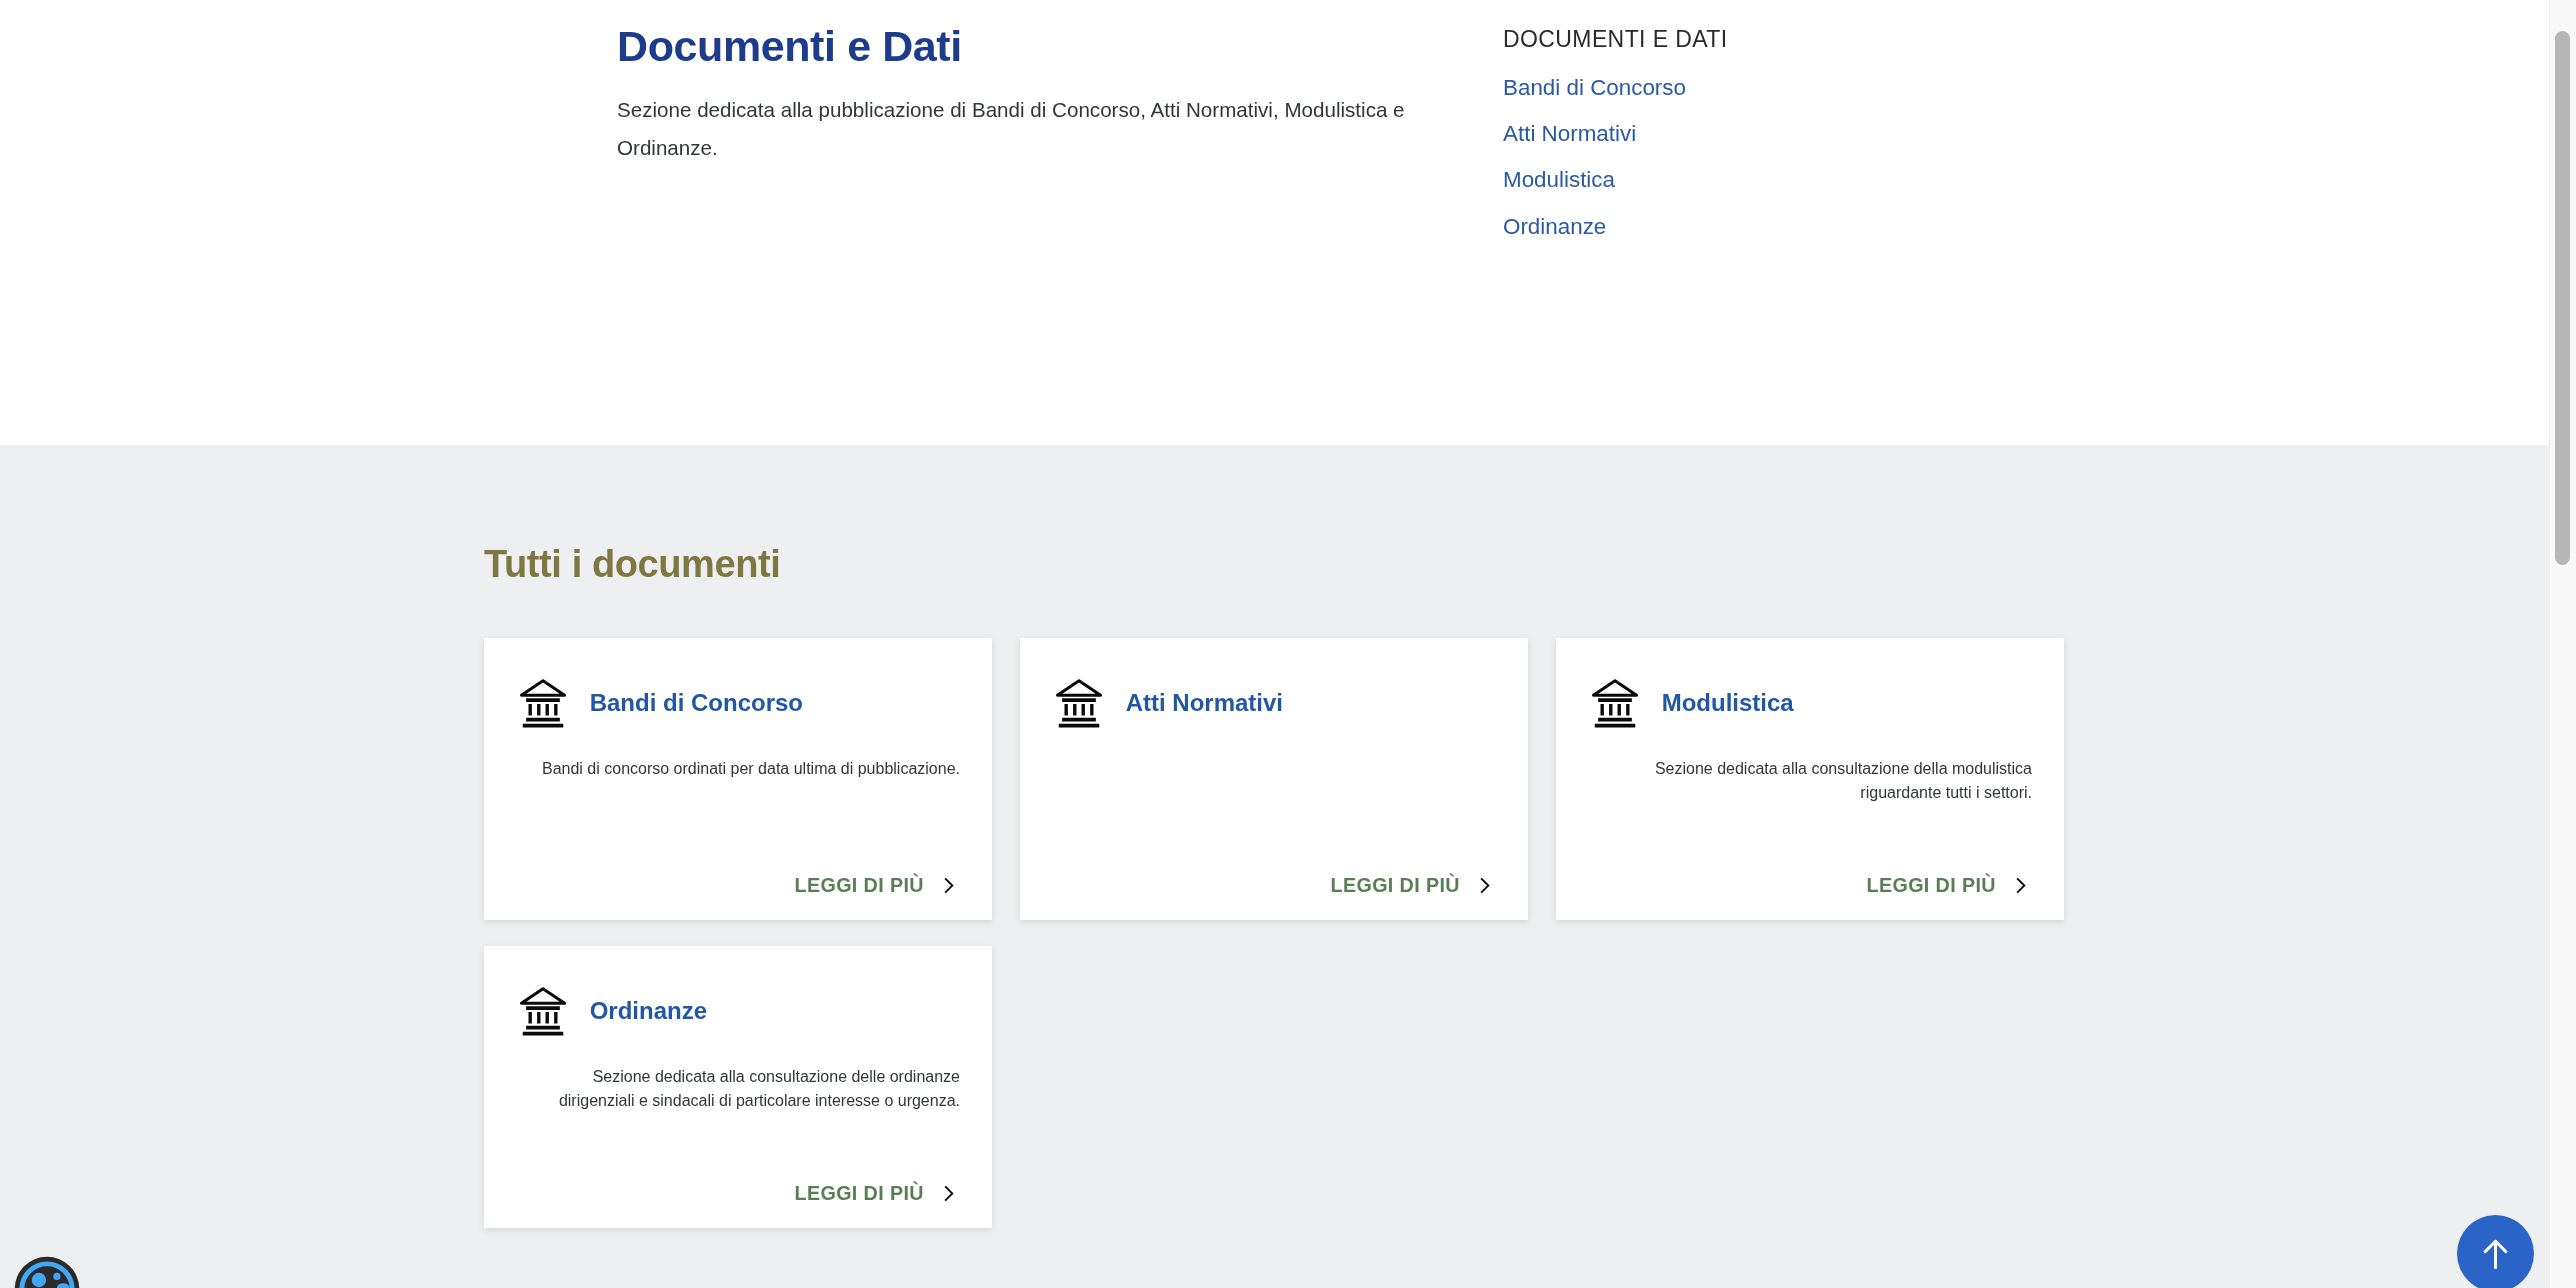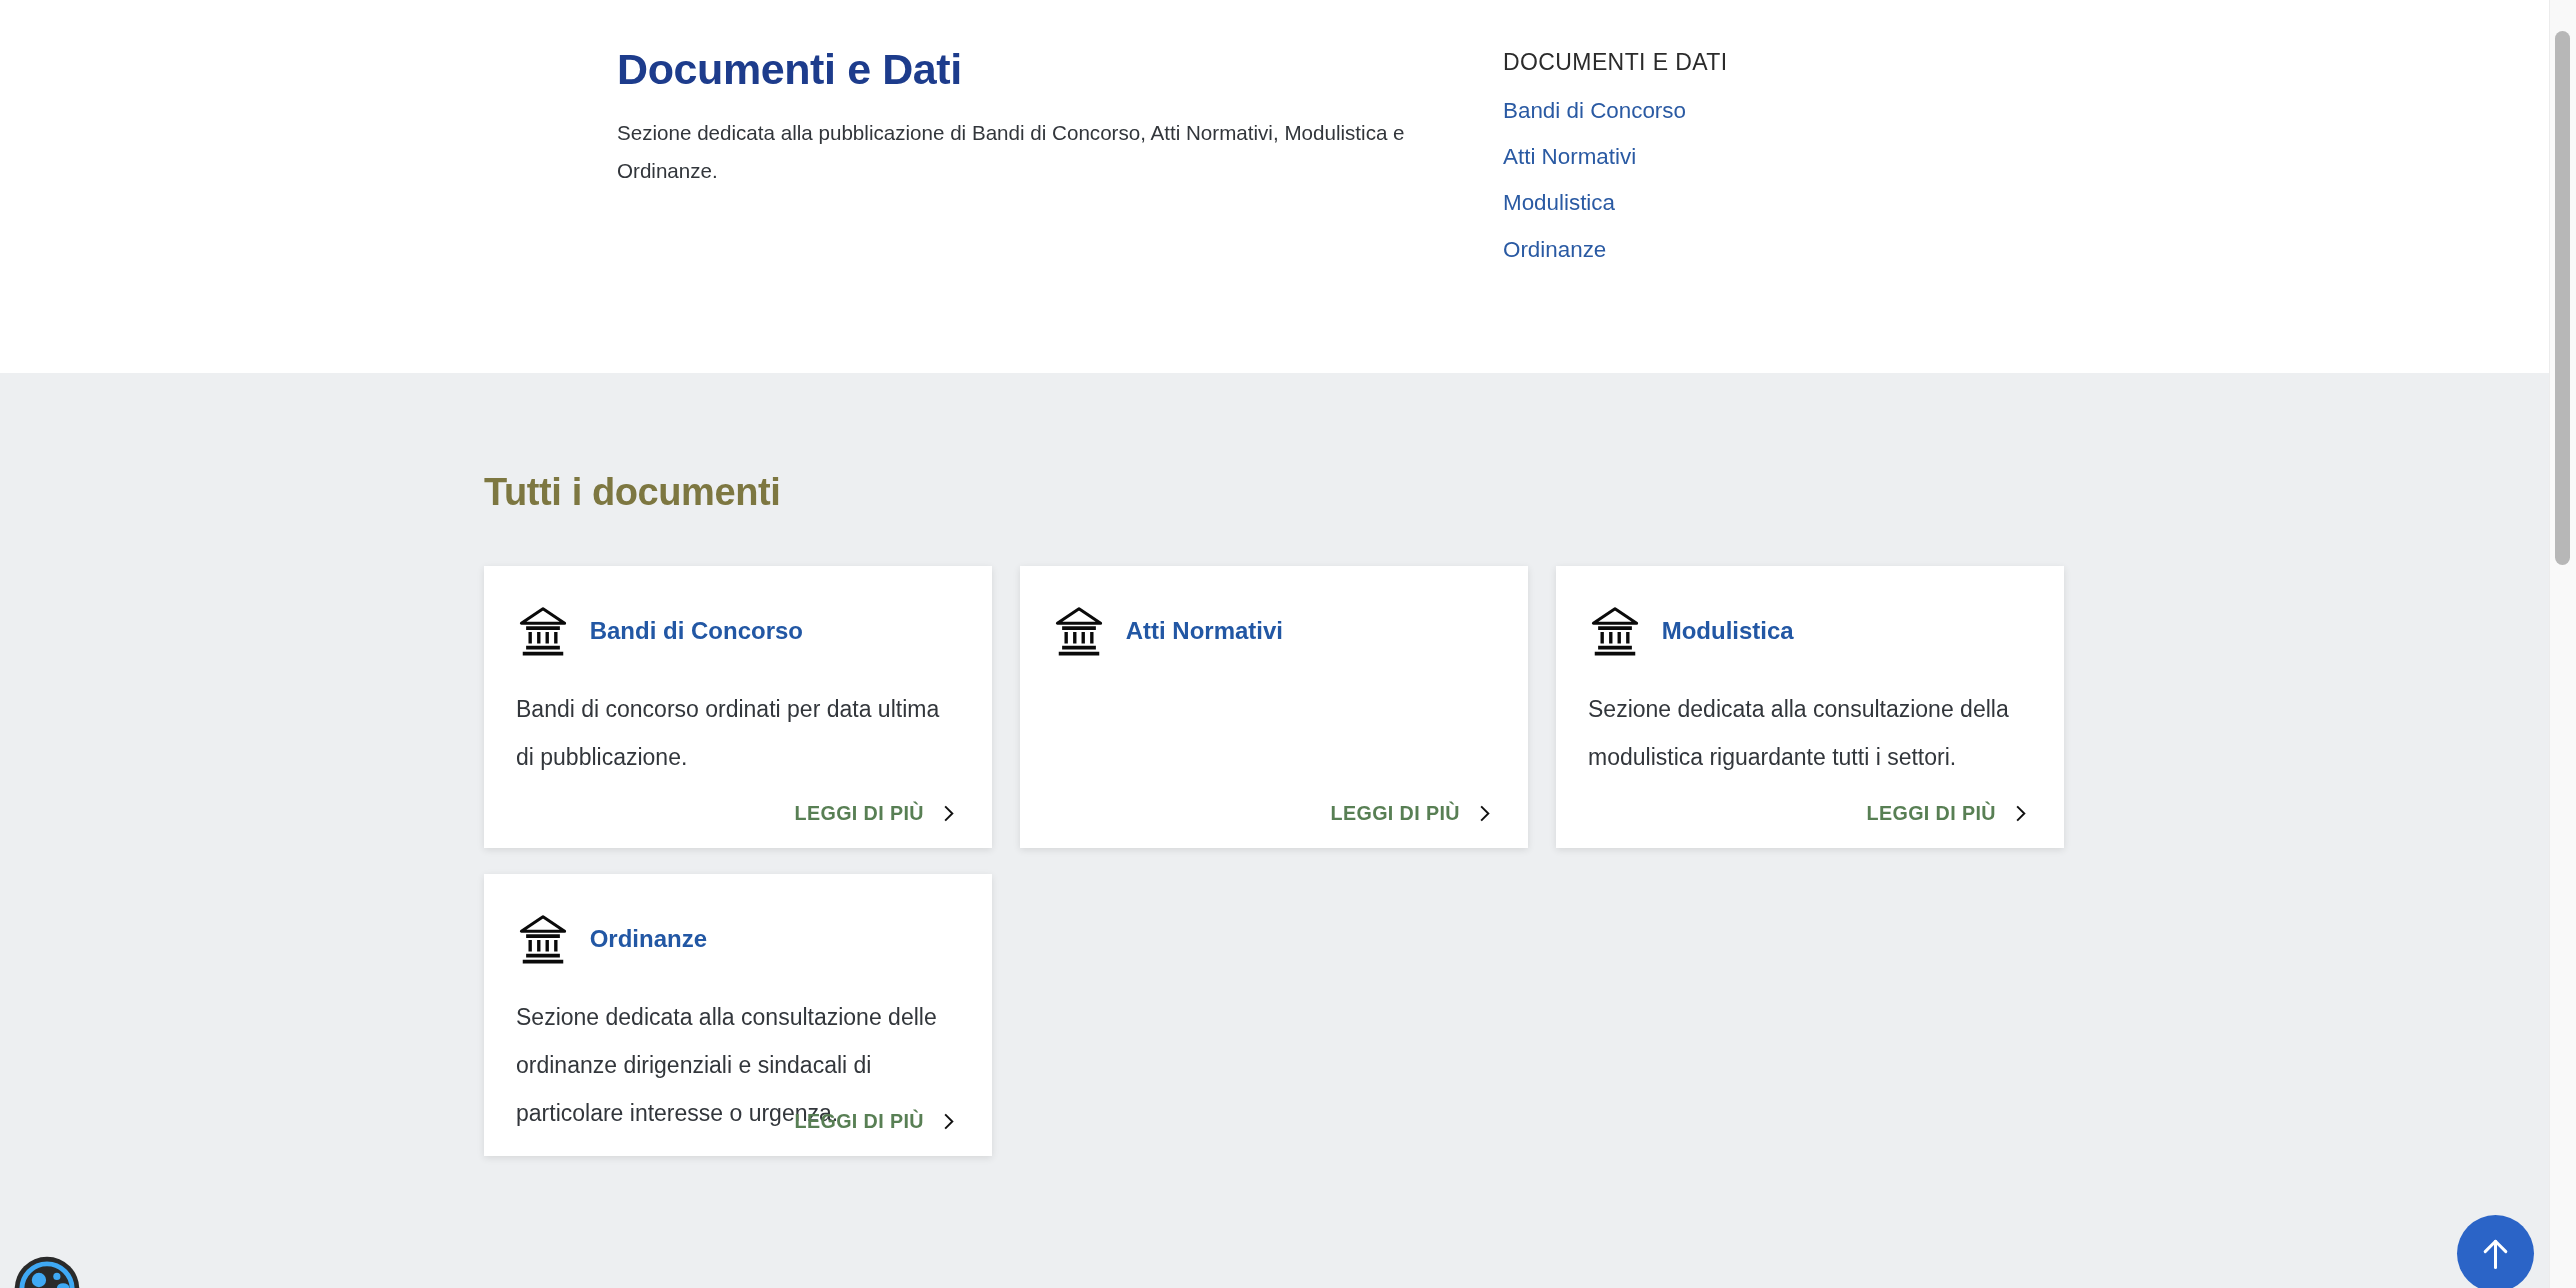--- a/index.html
+++ b/index.html
@@ -18,41 +18,41 @@
     --thumb:#b7b7b7;
     --track:#f9f9f9;
   }
   *{box-sizing:border-box;margin:0;padding:0;}
   html,body{width:2576px;height:1288px;overflow:hidden;}
   body{font-family:"Liberation Sans",sans-serif;background:var(--white);}
   .page{position:relative;width:2576px;height:1288px;overflow:hidden;background:var(--white);}
   .content{position:absolute;left:0;top:0;width:2549px;height:1288px;overflow:hidden;}
 
   
-  .hero{background:var(--white);height:373px;padding-top:45px;}
+  .hero{background:var(--white);height:445px;padding-top:22px;}
   .hero-inner{width:1581px;margin:0 auto;display:flex;align-items:flex-start;}
   .hero-main{margin-left:133px;width:859px;}
   .hero-title{font-size:43px;font-weight:bold;color:var(--navy);letter-spacing:-0.4px;margin-bottom:19.7px;}
   .hero-desc{font-size:20.6px;line-height:38px;color:var(--text);}
   .hero-index{margin-left:27px;padding-top:3.6px;width:501px;}
   .index-heading{font-size:23px;font-weight:400;color:var(--heading-gray);letter-spacing:0.4px;margin-bottom:23px;}
   .index-link{display:block;font-size:22.4px;line-height:24px;color:var(--link-blue);text-decoration:none;margin-bottom:22.4px;cursor:pointer;}
 
   
   .documents{background:var(--section-bg);min-height:915px;padding-top:85px;}
   .section-inner{width:1581px;margin:13px auto;}
   .docs-heading{font-size:38px;font-weight:bold;color:var(--olive);margin-bottom:52px;letter-spacing:-0.4px;}
   .cards{display:flex;flex-wrap:wrap;gap:26px 28px;}
   .card{position:relative;width:508px;height:282px;background:var(--white);padding:38px 32px 0 32px;
         box-shadow:0 1.8px 7.2px rgba(0,0,0,0.10);}
   .card-head{display:flex;align-items:center;gap:19.7px;margin-bottom:27px;}
   .bank-icon{width:54px;height:54px;flex:0 0 54px;color:#0a0a0a;}
   .bank-icon svg{width:54px;height:54px;display:block;}
   .card-title{font-size:24px;font-weight:bold;color:var(--card-title-blue);cursor:pointer;}
-  .card-desc{font-size:23px;line-height:48px;color:var(--text);}
+  .card-desc{font-size:16px;line-height:24px;color:var(--text);text-align:right;}
   .read-more{position:absolute;right:32px;bottom:23px;display:flex;align-items:center;gap:13px;
              text-decoration:none;cursor:pointer;}
   .read-more-label{font-size:19.7px;font-weight:bold;color:var(--green);letter-spacing:0.4px;}
   .chevron-right{width:23px;height:23px;color:#101010;}
   .chevron-right svg{width:23px;height:23px;display:block;}
 
   .topics-heading{margin-top:64px;text-align:center;font-size:32px;font-weight:bold;color:var(--olive);}
 
   
   .scrollbar{position:absolute;right:0;top:0;width:27px;height:1288px;background:var(--track);

